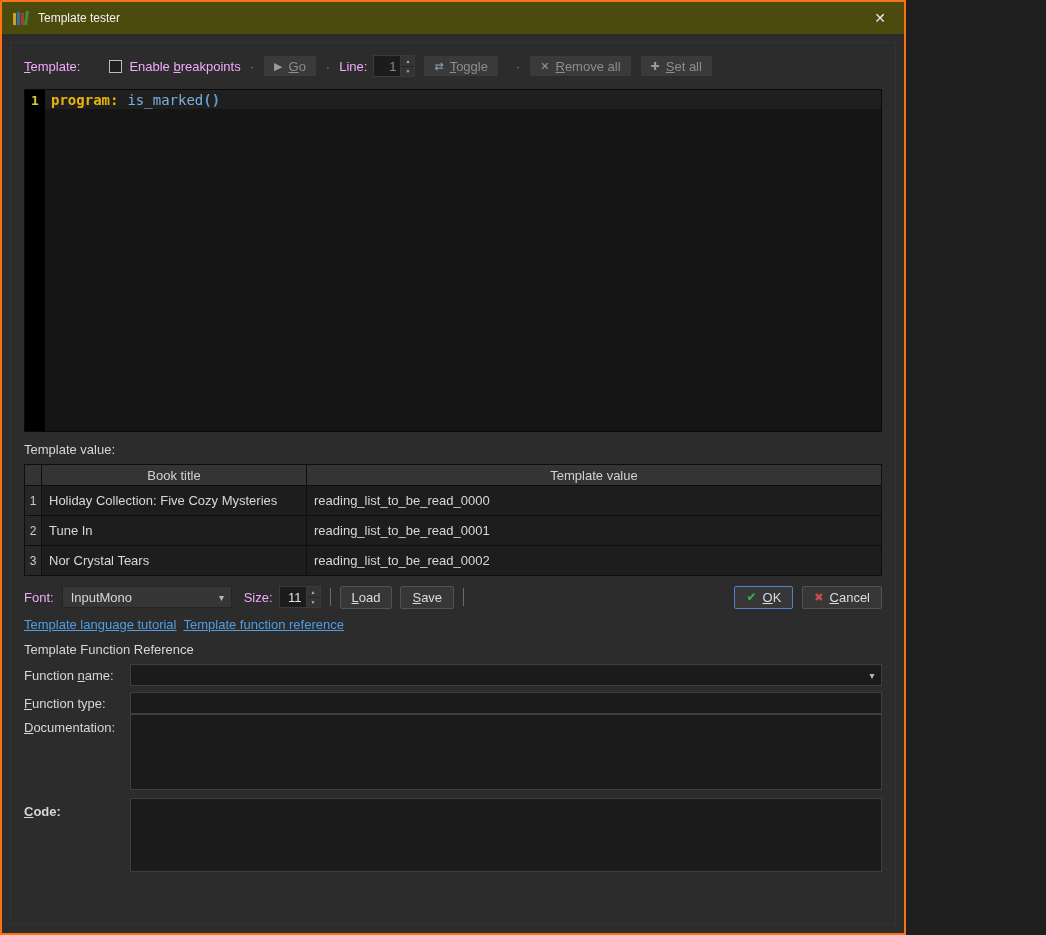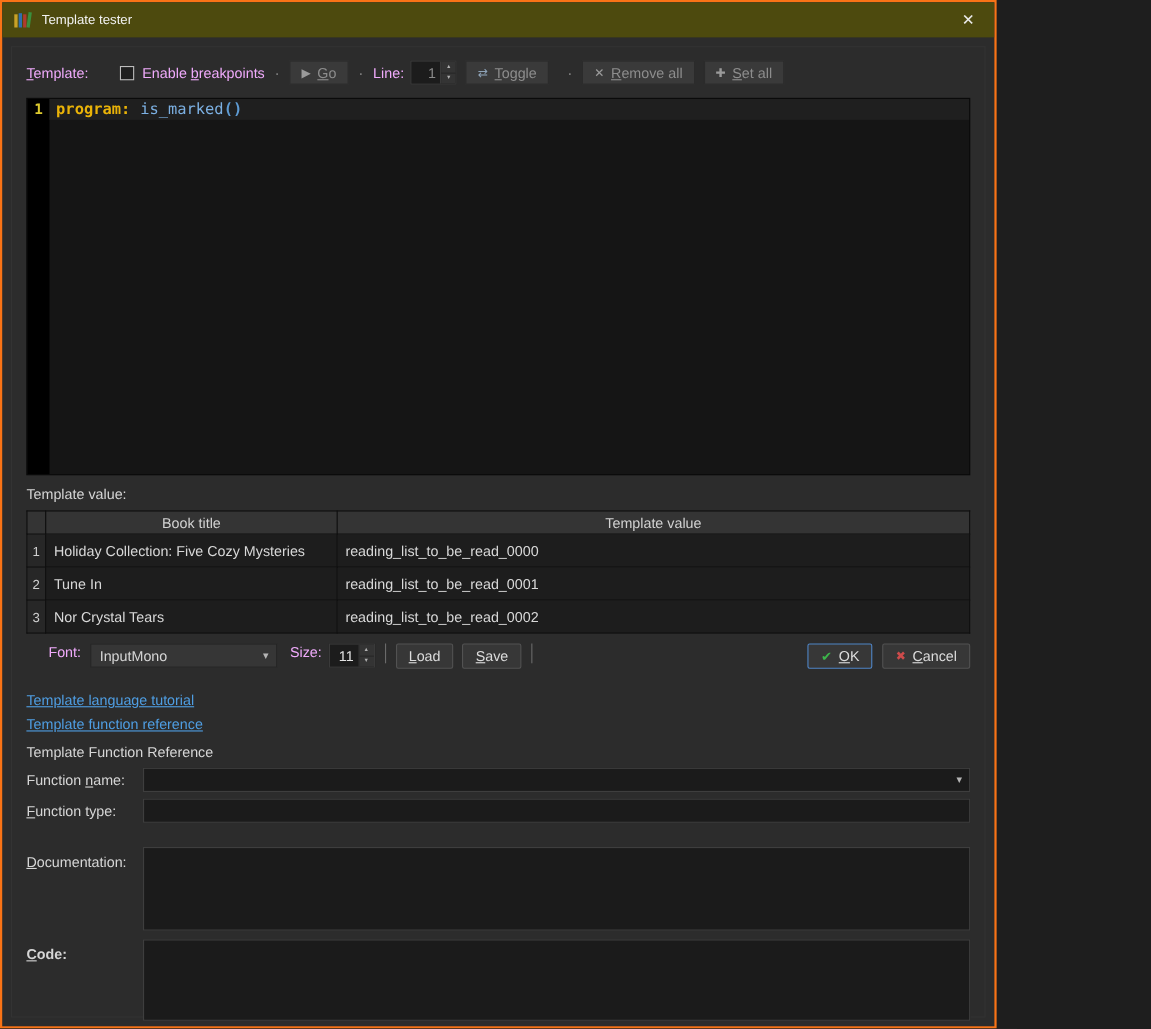--- a/index.html
+++ b/index.html
@@ -46,43 +46,43 @@
   
   .section-label{margin-top:10px;color:#d6d6d6;}
   
   .vtable{border-collapse:collapse;width:100%;margin-top:7px;table-layout:fixed;font-size:13px;}
   .vtable th{background:#343434;font-weight:400;height:20px;border:1px solid #0e0e0e;color:#d2d2d2;padding:0;}
   .vtable td{background:#1d1d1d;height:29px;border:1px solid #0e0e0e;padding:0 0 0 7px;color:#d8d8d8;overflow:hidden;white-space:nowrap;}
   .vtable .corner{width:16px;}
   .vtable .col-title{width:264px;}
   .vtable td.rownum{background:#272727;padding:0 2px;text-align:center;font-size:12px;color:#cfcfcf;width:16px;}
   
-  .font-row{margin-top:9px;display:flex;height:24px;margin-left:20px;}
+  .font-row{margin-top:9px;display:flex;align-items:center;height:24px;}
   .combo{display:inline-flex;align-items:center;height:22px;background:#363636;border:1px solid #252525;box-sizing:border-box;cursor:pointer;}
   .combo-val{padding:0 8px;flex:1;white-space:nowrap;overflow:hidden;}
   .combo-arrow{width:18px;text-align:center;color:#b5b5b5;font-size:10px;flex:none;}
   .font-combo{width:170px;margin-right:12px;}
   .vsep{width:1px;height:18px;background:#6a6a6a;margin:0 9px;}
   .btn{display:inline-flex;align-items:center;gap:6px;height:23px;padding:0 11px;background:#373737;border:1px solid #525252;border-radius:2px;color:#dcdcdc;}
   .btn.ok{border-color:#4f85c6;margin-left:auto;}
   .btn.cancel{margin-left:9px;}
   .icon.check{color:#3cb54a;font-size:12px;}
   .icon.xred{color:#cd4b4b;font-size:11px;}
   
-  .links{margin-top:20px;width:842px;display:flex;flex-direction:column;gap:7px;text-align:left;}
+  .links{margin-top:8px;width:842px;display:flex;gap:7px;text-align:right;}
   .links a{color:#4f9ee3;text-decoration:underline;cursor:pointer;font-size:13px;}
   
   .form-row{display:flex;margin-top:6px;align-items:flex-start;}
   .form-lbl{width:106px;flex:none;padding-top:4px;color:#d6d6d6;}
   .combo.dark{background:#1b1b1b;border:1px solid #3e3e3e;flex:1;}
   .field{height:22px;background:#1b1b1b;border:1px solid #3e3e3e;flex:1;box-sizing:border-box;}
   .area{background:#1b1b1b;border:1px solid #3e3e3e;flex:1;box-sizing:border-box;}
   .area.doc{height:76px;}
   .area.codebox{height:74px;}
-  .mt10{margin-top:22px;}
+  .mt10{margin-top:0;}
   .mt8{margin-top:8px;}
 </style>
 </head>
 <body>
 
 <div class="window">
 
   <div class="titlebar">
     <span class="app-icon">
       <svg width="18" height="18" viewBox="0 0 18 18">

